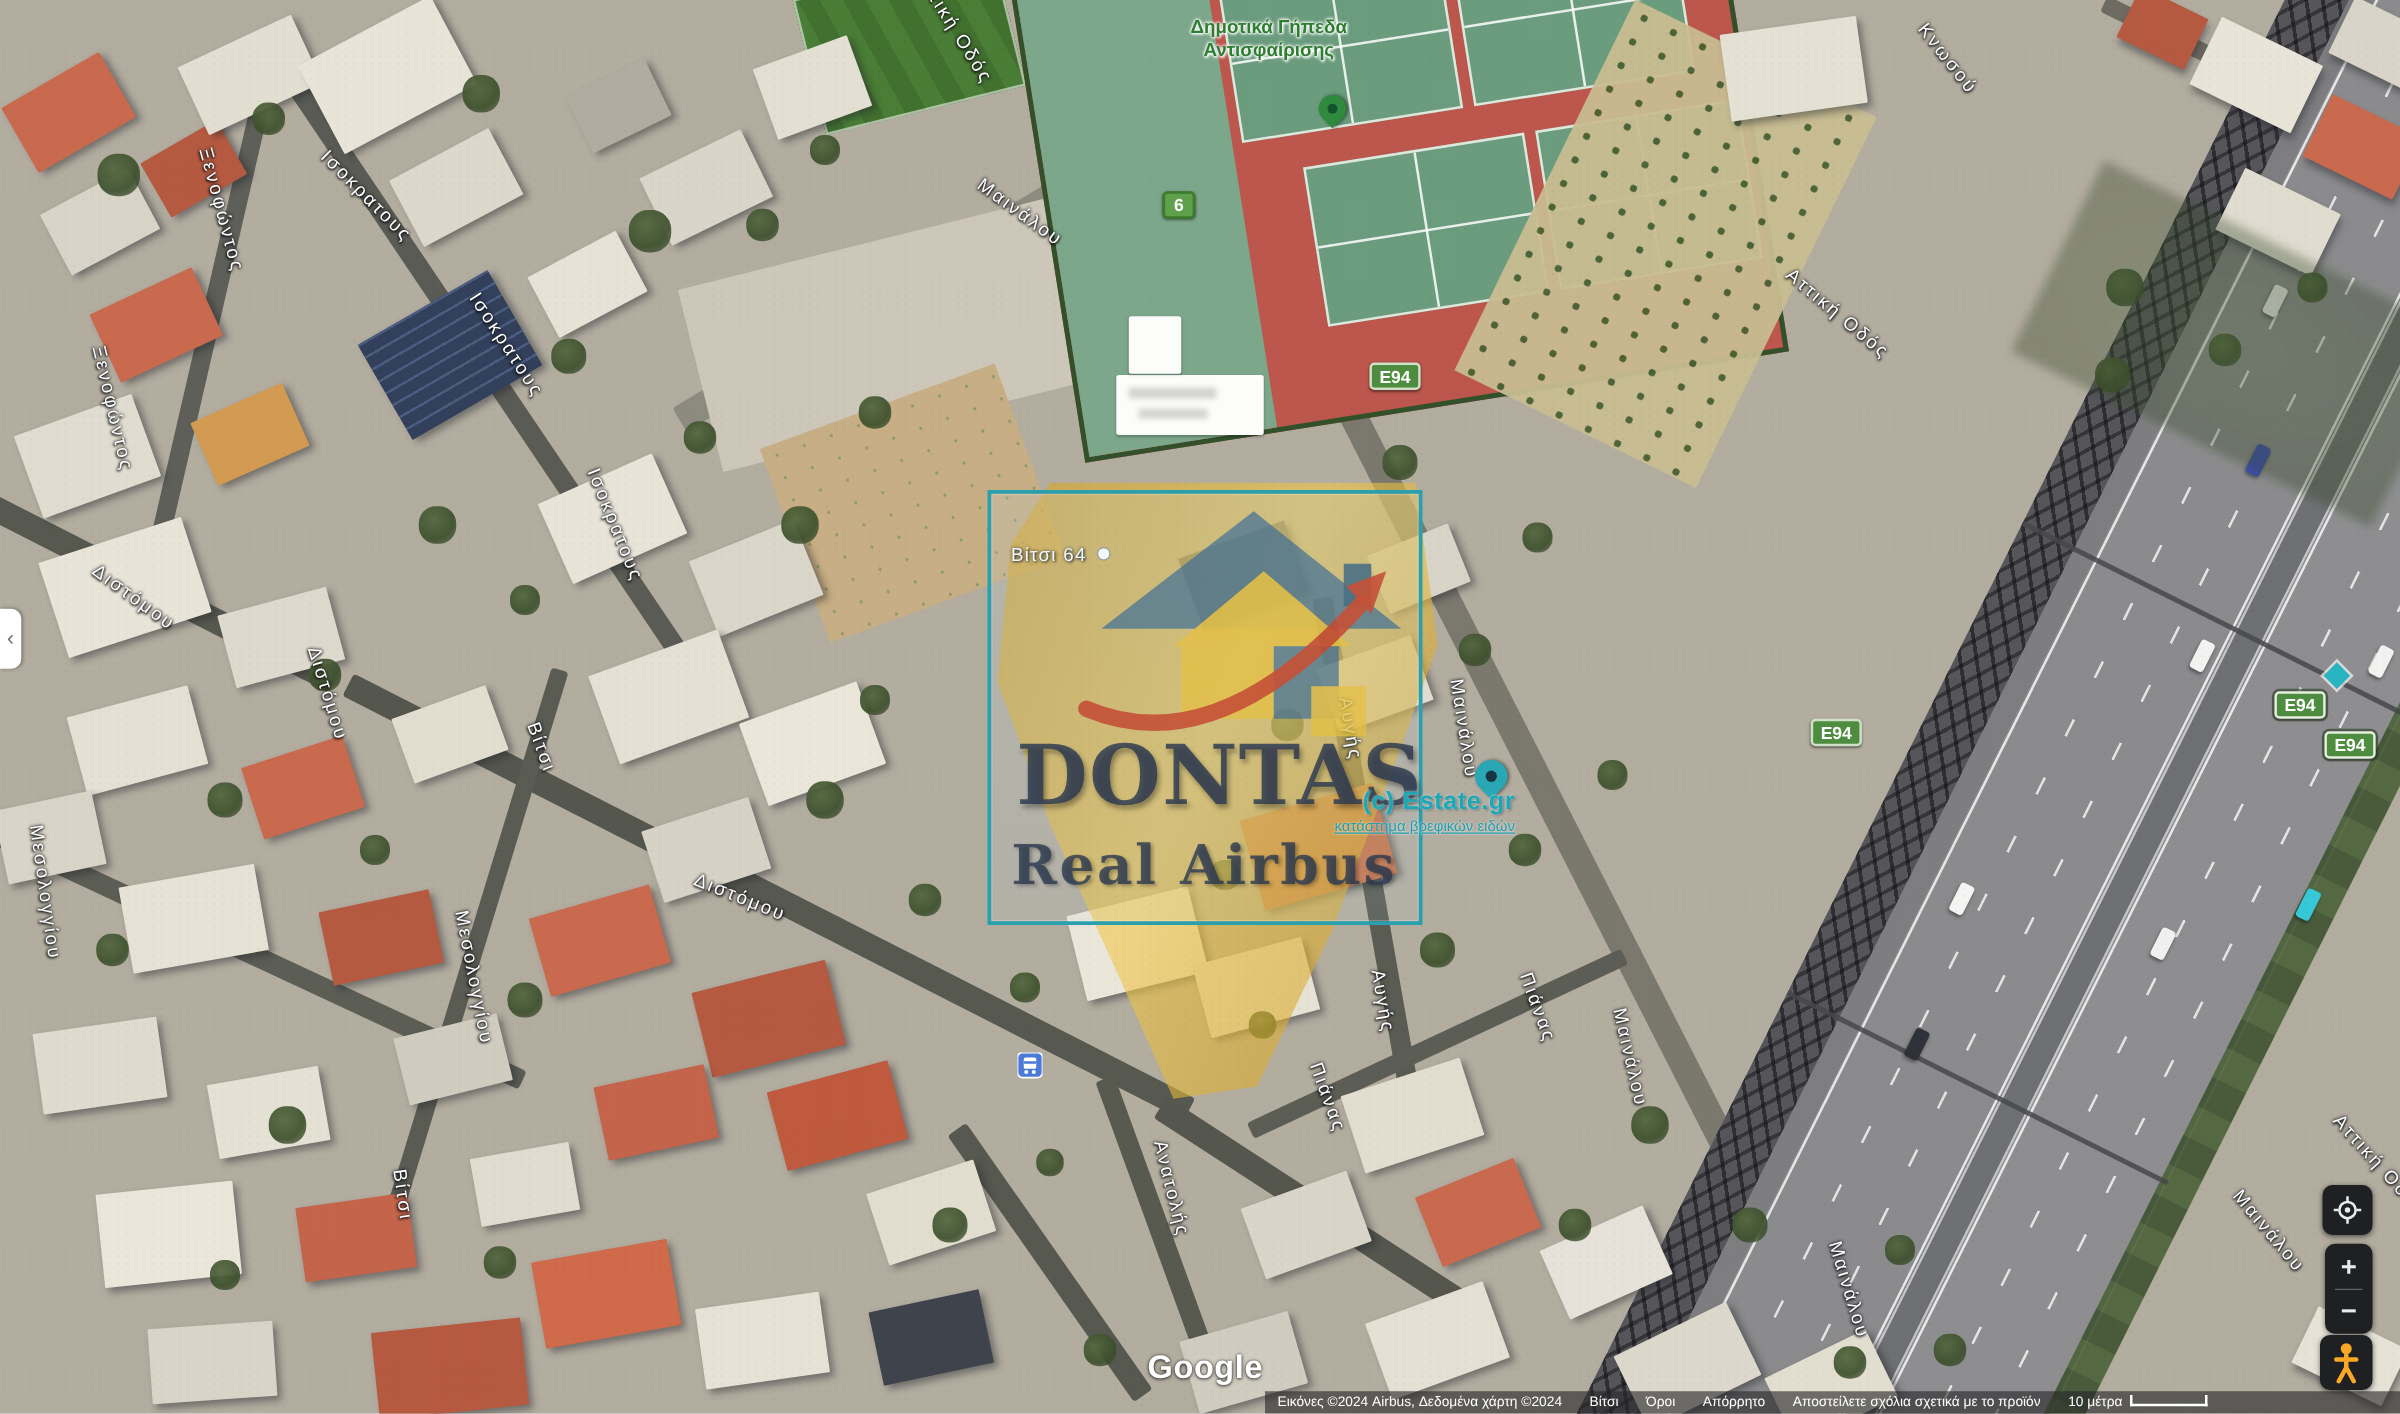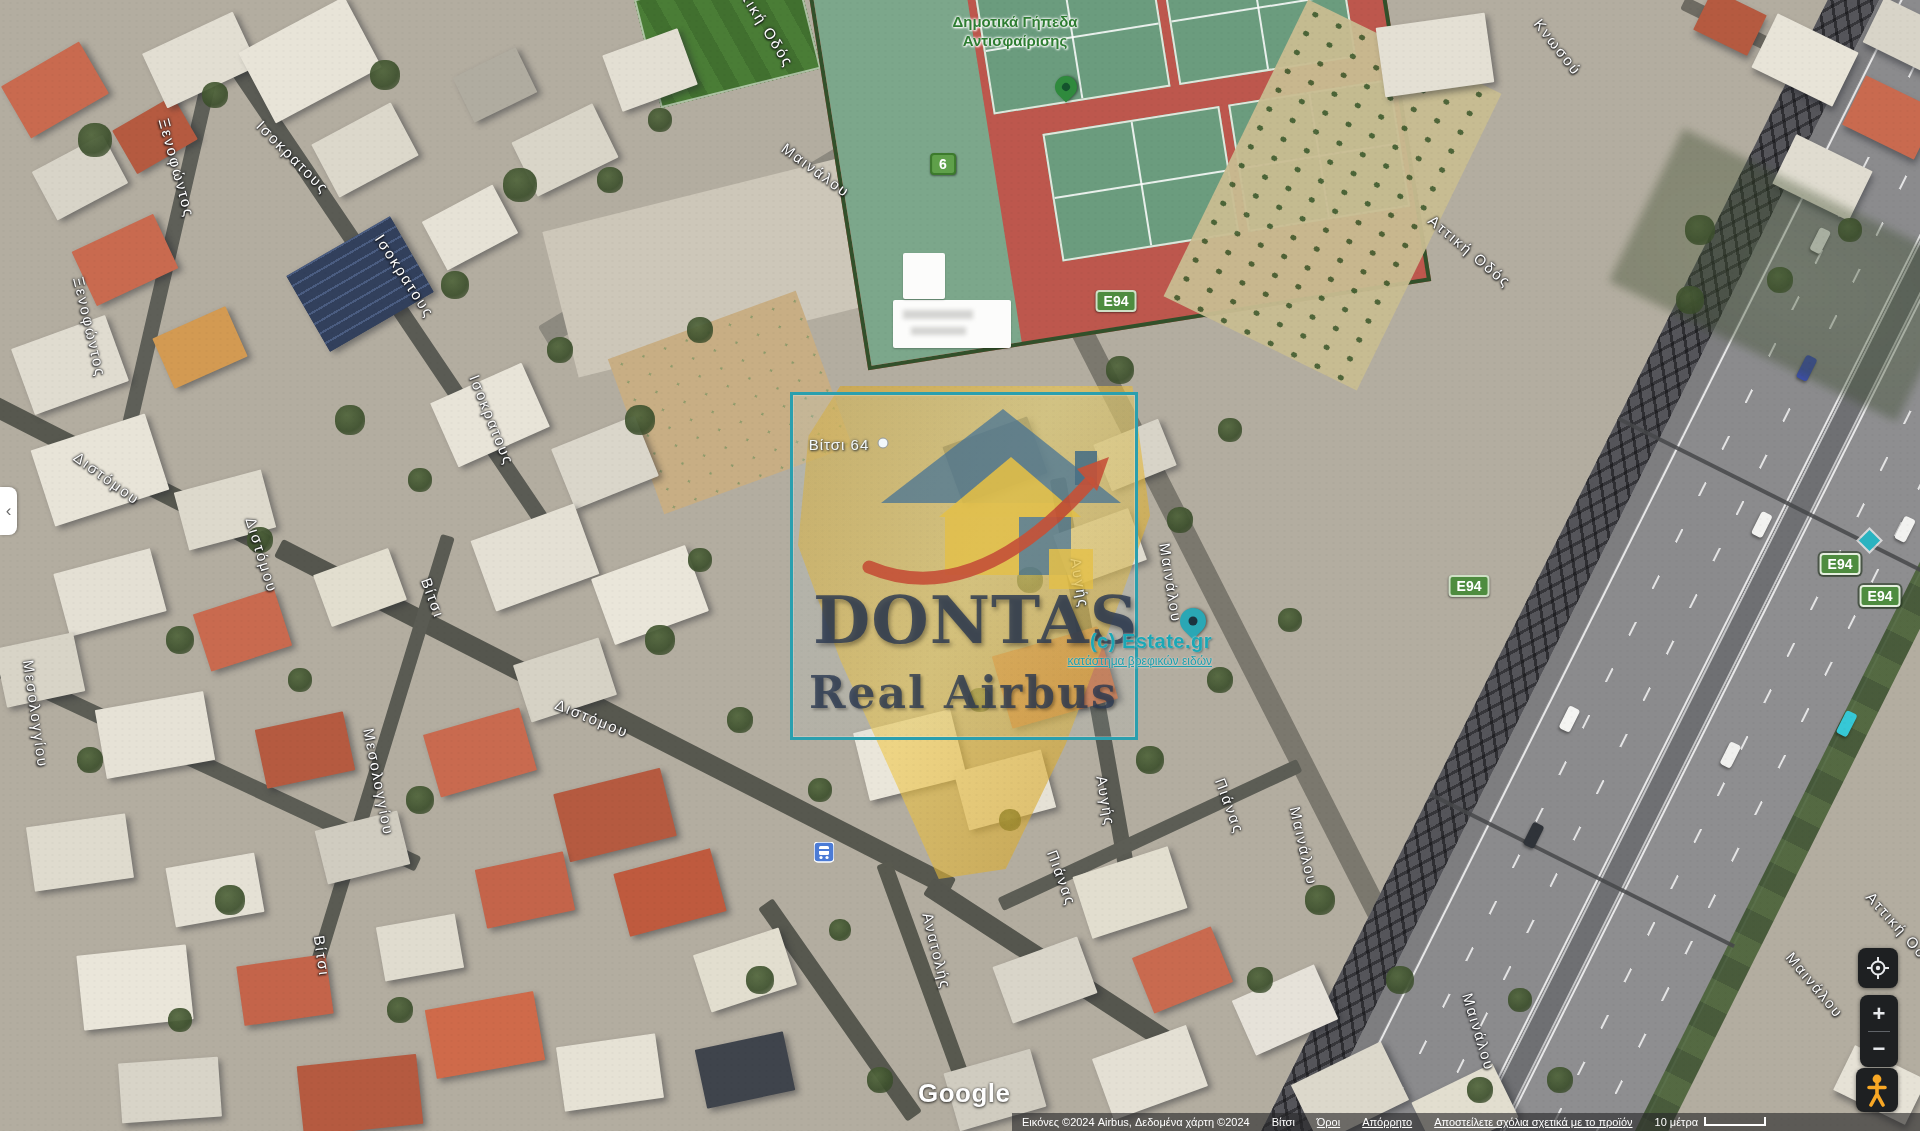--- a/index.html
+++ b/index.html
@@ -119,21 +119,21 @@
     padding:2px 0;box-sizing:border-box;}
   .zbtn{width:100%;height:33px;display:flex;align-items:center;justify-content:center;
     color:#e8eaed;font-size:22px;font-weight:bold;cursor:pointer;}
   #zoomdiv{width:22px;height:1px;background:#5f6368;}
   #pegman{left:1856px;top:1068px;width:42px;height:44px;}
   #glogo{position:absolute;left:918px;top:1078px;z-index:10;color:#fff;font-size:26px;font-weight:bold;
     letter-spacing:.5px;text-shadow:0 1px 3px rgba(0,0,0,.7),0 0 2px rgba(0,0,0,.5);cursor:pointer;}
   #attrib{position:absolute;left:1012px;right:0;bottom:0;height:15px;z-index:10;
     background:rgba(38,38,40,.62);color:#fff;font-size:11px;display:flex;gap:22px;
     padding:3px 12px 0 10px;overflow:hidden;white-space:nowrap;}
-  #attrib .lnk{cursor:pointer;text-decoration:underline;}
+  #attrib .lnk{cursor:pointer;}
   #scalebar{display:inline-block;width:58px;height:7px;border-left:2px solid #fff;
     border-right:2px solid #fff;border-bottom:2px solid #fff;margin-left:6px;}
   #teal-diamond{position:absolute;left:1862px;top:533px;width:15px;height:15px;background:#2ab3c0;
     transform:rotate(45deg);z-index:5;box-shadow:0 0 0 2px #ffffffaa;}
   #busstop{position:absolute;left:814px;top:842px;z-index:5;cursor:pointer;}
 </style>
 </head>
 <body>
 
 <div id="stage">

